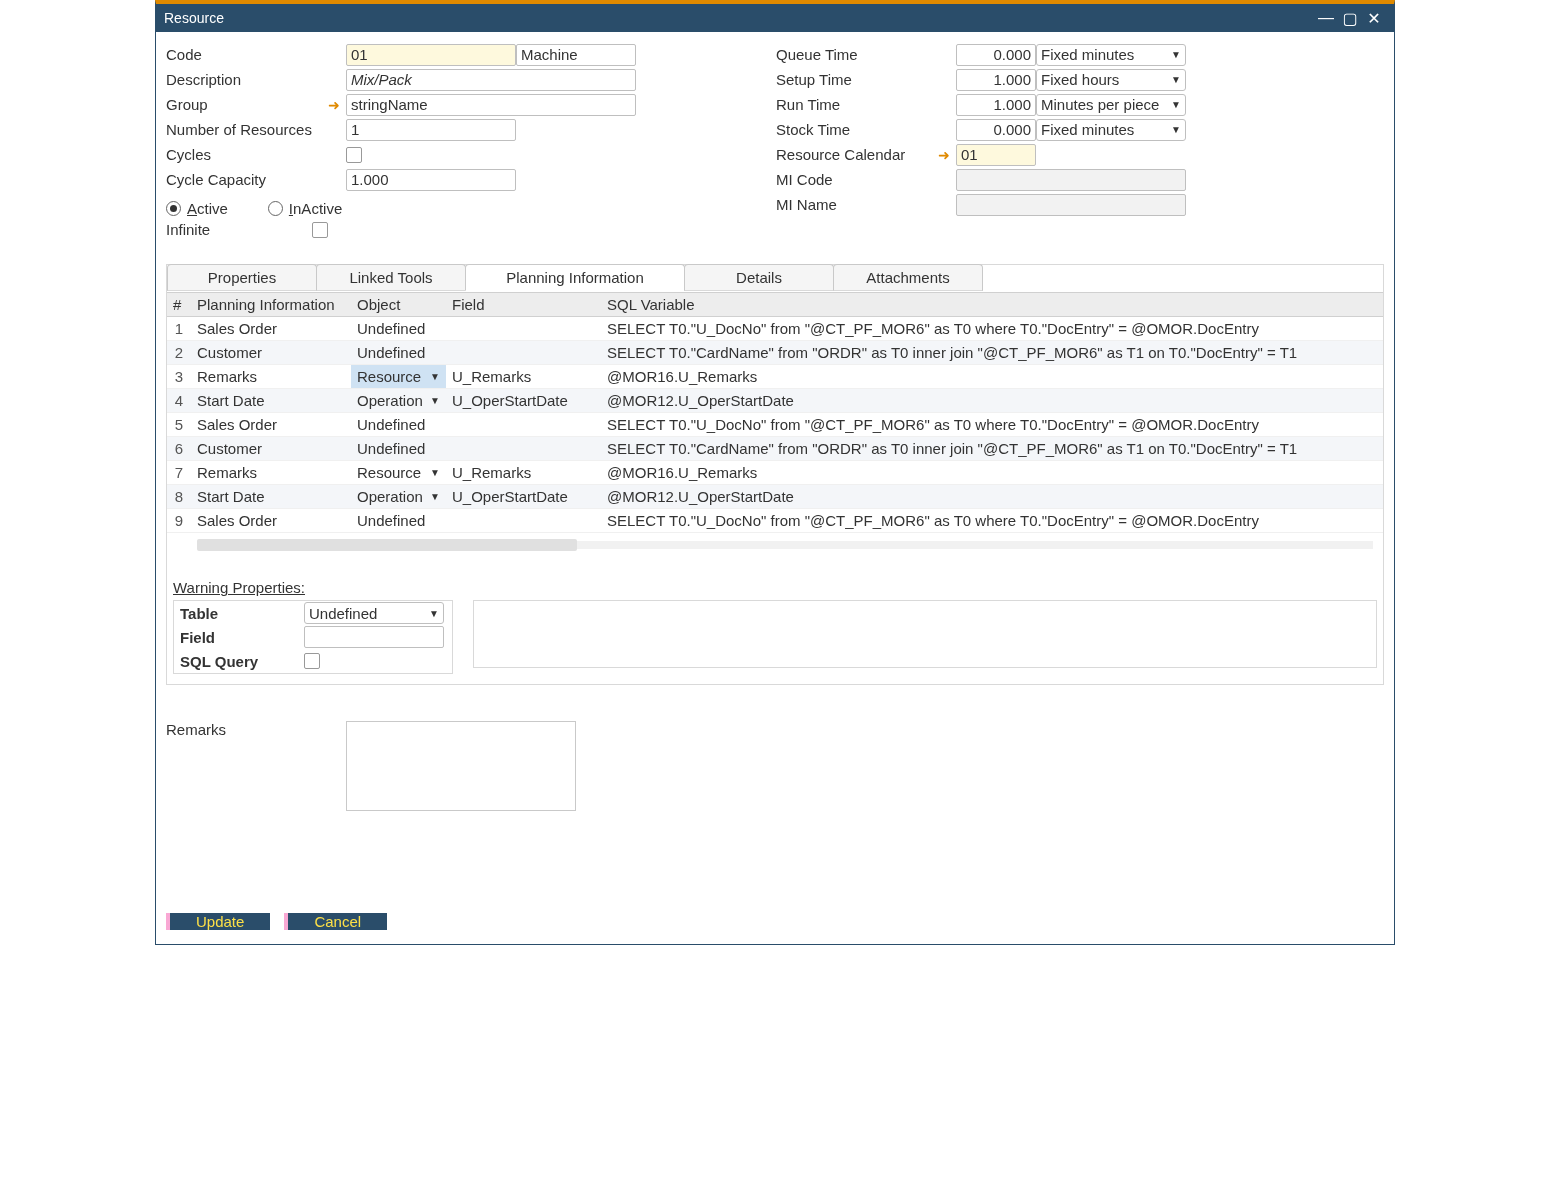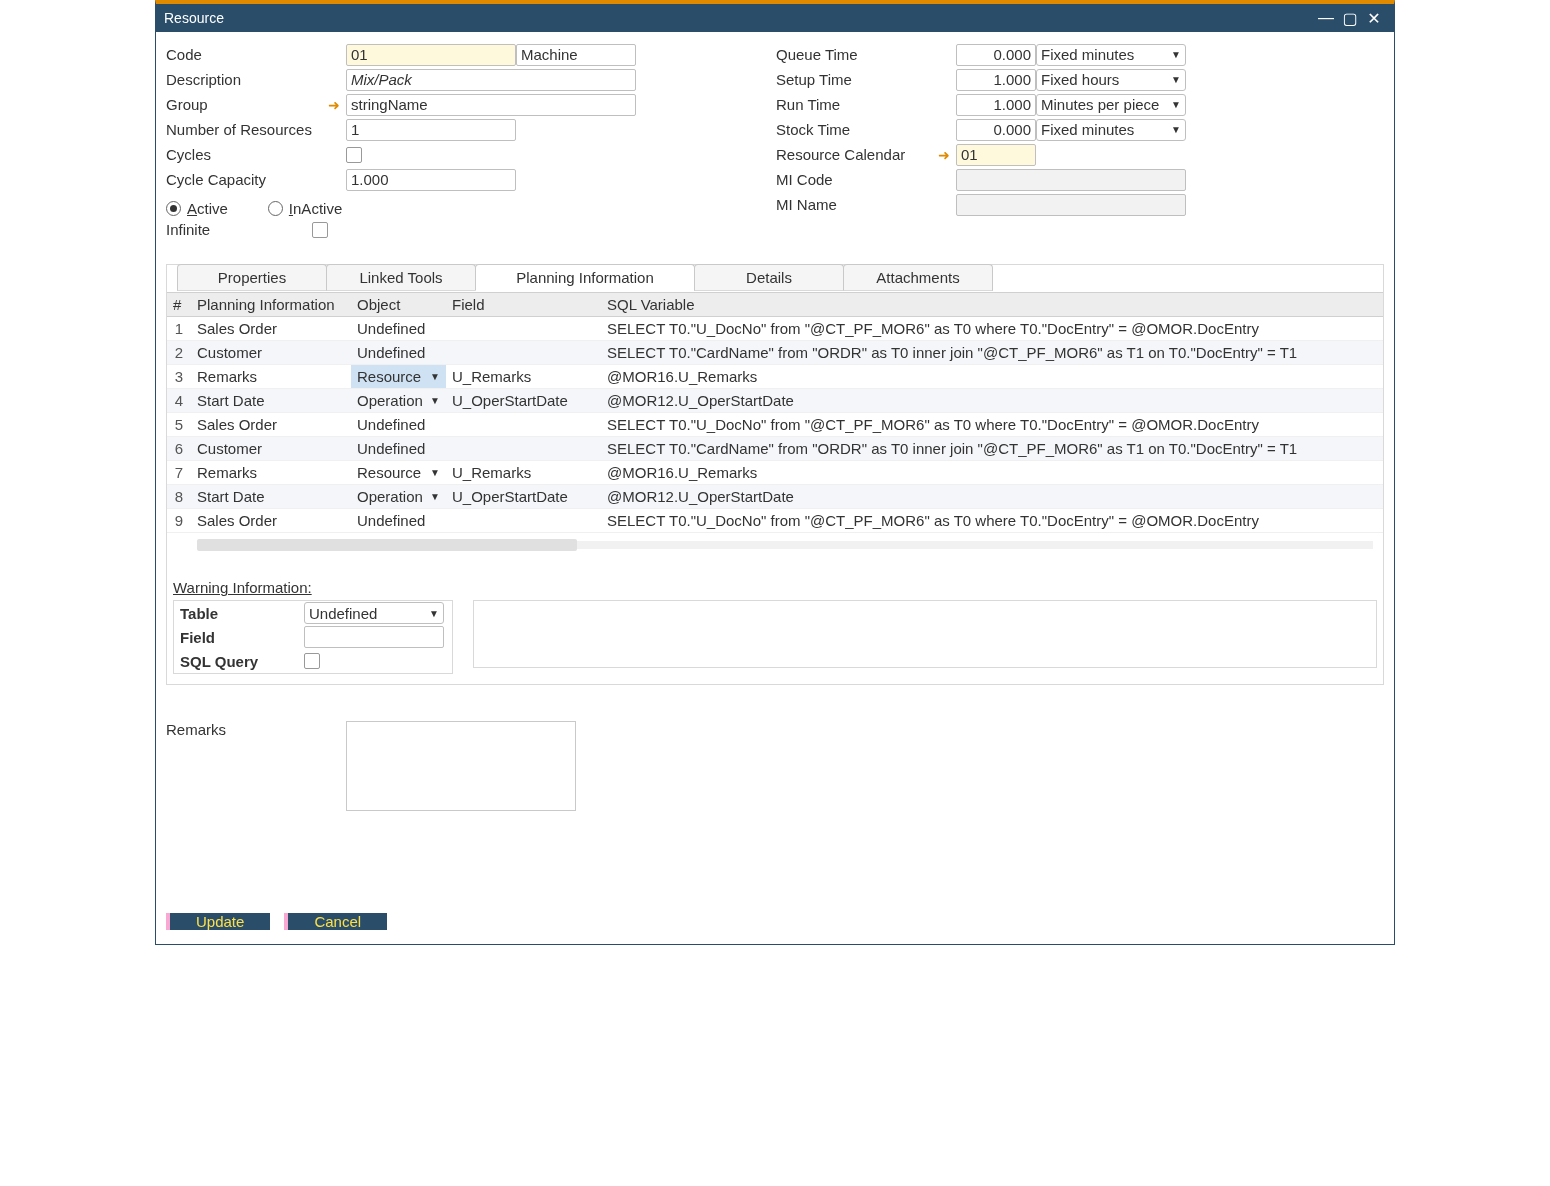--- a/index.html
+++ b/index.html
@@ -89,21 +89,20 @@
   
   .tab-area {
     margin-top: 22px;
     border: 1px solid #d9d9d9;
     position: relative;
   }
   .tab-strip {
     display: flex;
     position: relative;
     top: -1px;
-    margin-left: 10px;
   }
   .tab {
     padding: 4px 30px;
     border: 1px solid #c9c9c9;
     border-bottom: 1px solid #d9d9d9;
     background: #f5f5f5;
     font-size: 15px;
     border-radius: 4px 4px 0 0;
     margin-right: -1px;
     cursor: pointer;
@@ -408,21 +407,21 @@
               <div>SELECT T0."U_DocNo" from "@CT_PF_MOR6" as T0  where T0."DocEntry" = @OMOR.DocEntry</div>
             </div>
           </div>
       </div>
       <div class="hscroll">
         <div class="track"></div>
         <div class="thumb"></div>
       </div>
 
       <div class="warn-sec" style="padding:0 6px 10px 6px">
-        <div class="warn-title">Warning Information:</div>
+        <div class="warn-title">Warning Properties:</div>
         <div class="warn-grid">
           <div class="warn-left">
             <div class="wr">
               <span class="wl">Table</span>
               <div class="select-like">
                 <span>Undefined</span>
                 <span class="dd-tri">▼</span>
               </div>
             </div>
             <div class="wr">

